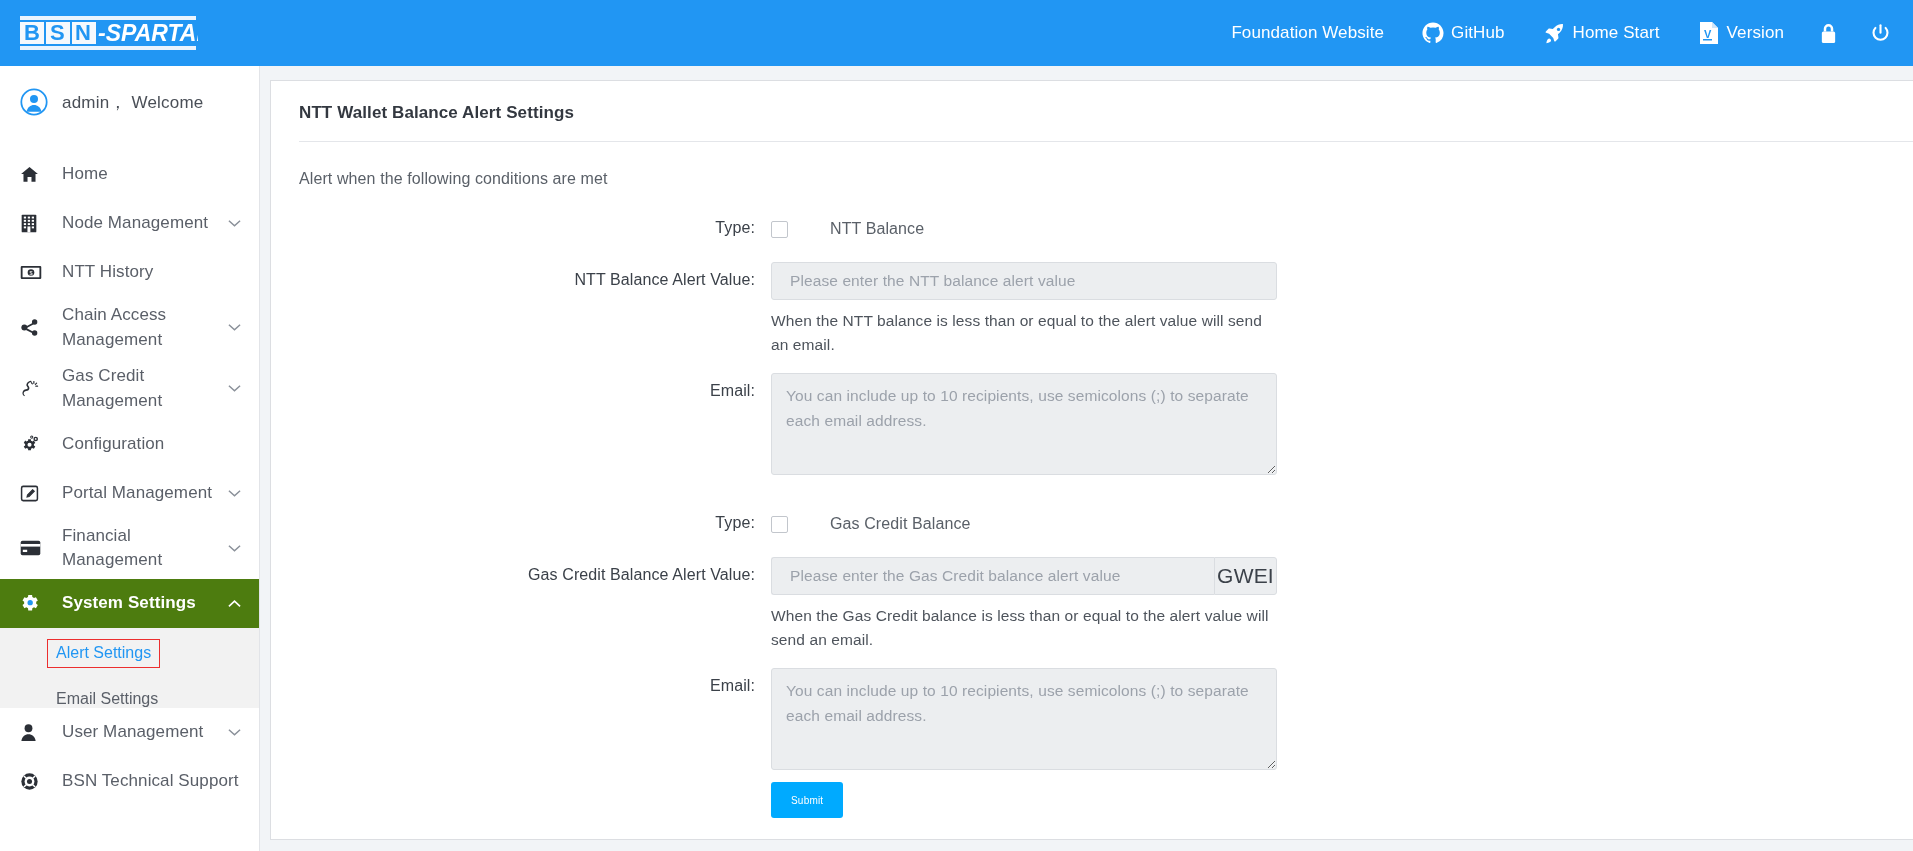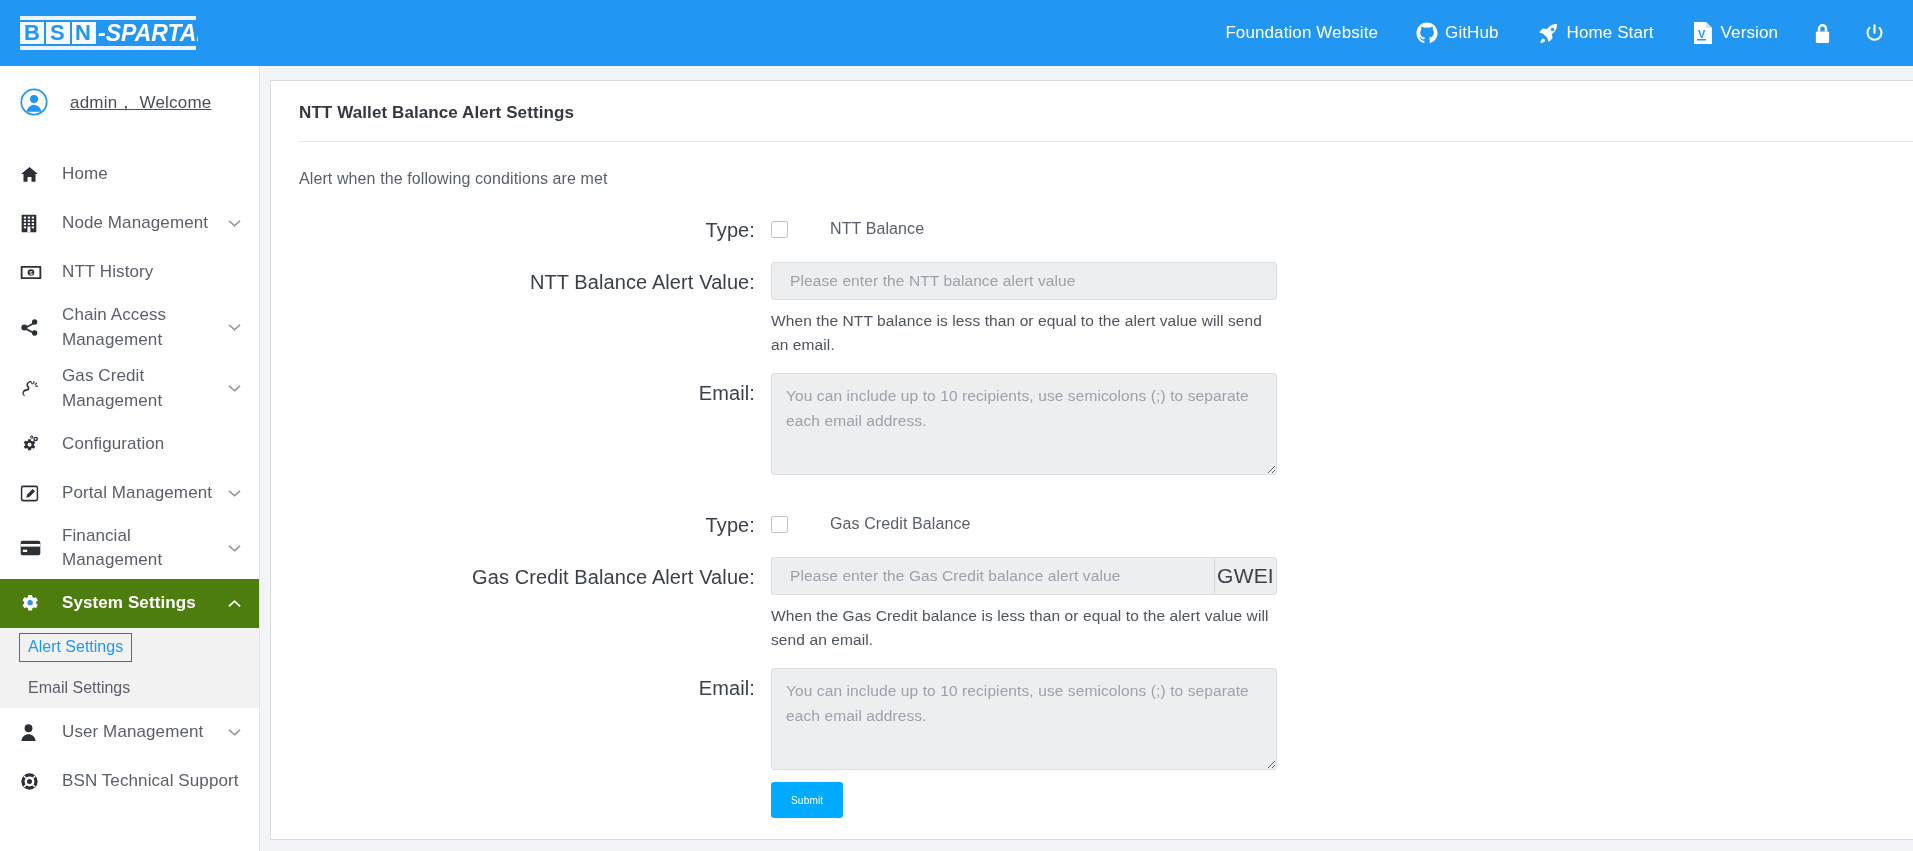--- a/index.html
+++ b/index.html
@@ -20,21 +20,21 @@
   .logo {
     margin-left: 18px;
     display: flex; align-items: center;
     user-select: none;
   }
   .logo-svg { display:block; }
 
   .topnav {
     margin-left: auto;
     display: flex; align-items: center;
-    padding-right: 18px;
+    padding-right: 12px;
     gap: 12px;
   }
   .topnav-item {
     display: flex; align-items: center;
     color: #ffffff;
     font-size: 17px;
     padding: 0 13px;
     height: 40px;
     cursor: pointer;
     white-space: nowrap;
@@ -51,25 +51,24 @@
     border-right: 1px solid #e2e4e8;
     overflow: hidden;
   }
   .userbox {
     display: flex; align-items: center;
     height: 72px;
     padding-left: 20px;
   }
   .avatar { width: 28px; height: 28px; flex: none; }
   .username {
-    margin-left: 22px;
+    margin-left: 14px;
     font-size: 17px;
     color: #4a4f57;
     letter-spacing: .2px;
-    text-decoration: underline;
   }
 
   .nav { margin-top: 12px; }
   .nav-item {
     display: flex; align-items: center;
     min-height: 49px;
     padding: 6px 18px 6px 20px;
     cursor: pointer;
     color: #5a5f68;
     font-size: 17px;
@@ -94,23 +93,23 @@
   .nav-item.active {
     background: #4d7c0f;
     color: #ffffff;
     font-weight: bold;
   }
   .nav-item.active .nav-ico { color: #ffffff; }
   .nav-item.active .chev { color: #ffffff; }
 
   .submenu { background: #f2f2f2; }
   .sub-item {
-    display: flex; align-items: center;
+    display: flex; align-items: flex-end;
     height: 40px;
-    padding-left: 28px;
+    padding-left: 56px;
     font-size: 16px;
     color: #5a5f68;
     cursor: pointer;
   }
   .sub-item.current { color: #2196f3; }
   .sub-item.current .sub-label {
     border: 1px solid #ec2e2e;
     padding: 4px 8px 5px 8px;
     margin-left: -9px;
   }
@@ -149,21 +148,21 @@
 
   .form { padding-top: 22px; }
   .form-row {
     display: flex;
     align-items: flex-start;
     margin-bottom: 0;
   }
   .form-label {
     width: 500px;
     text-align: right;
-    font-size: 20px;
+    font-size: 16px;
     color: #3b4149;
     padding-right: 16px;
     padding-top: 9px;
     flex: none;
     letter-spacing: .1px;
   }
   .form-field { flex: 1; }
 
   .cb-row { display: flex; align-items: center; height: 38px; gap: 28px; }
   .checkbox {

